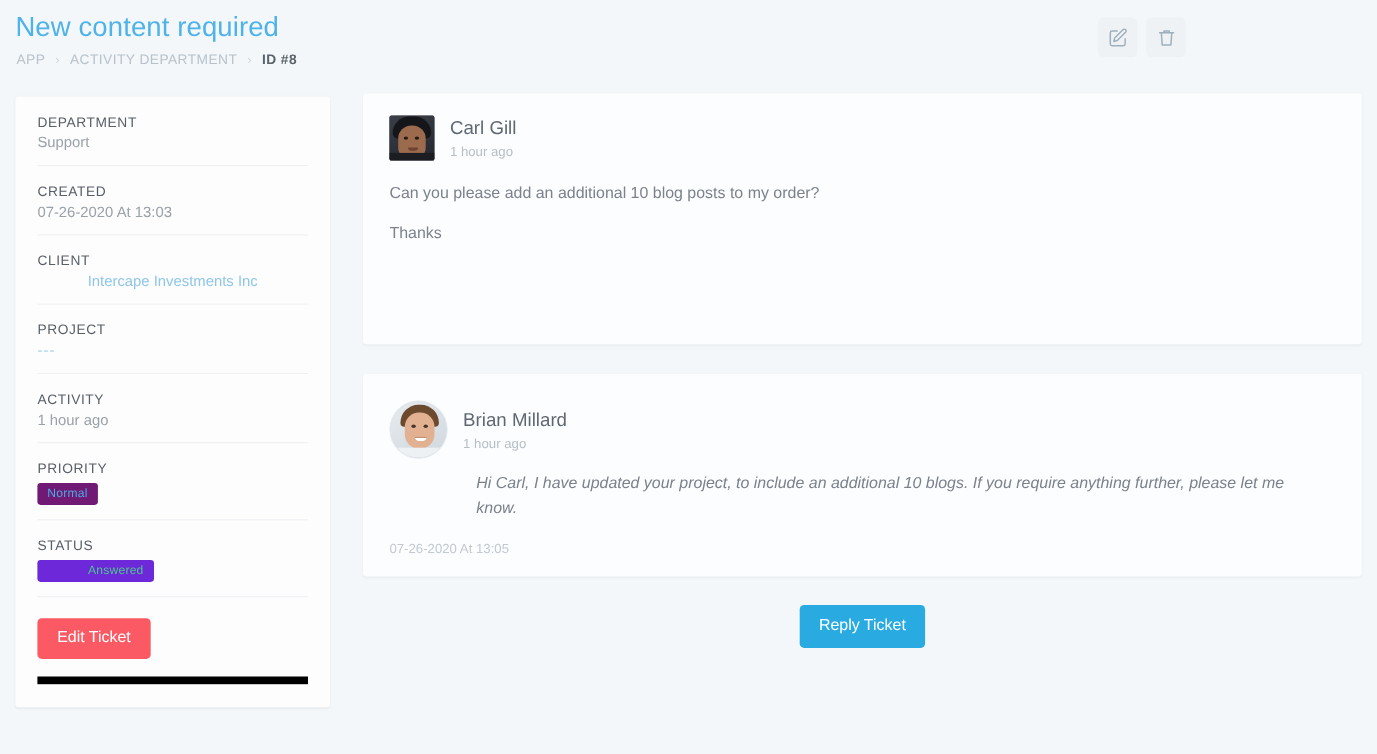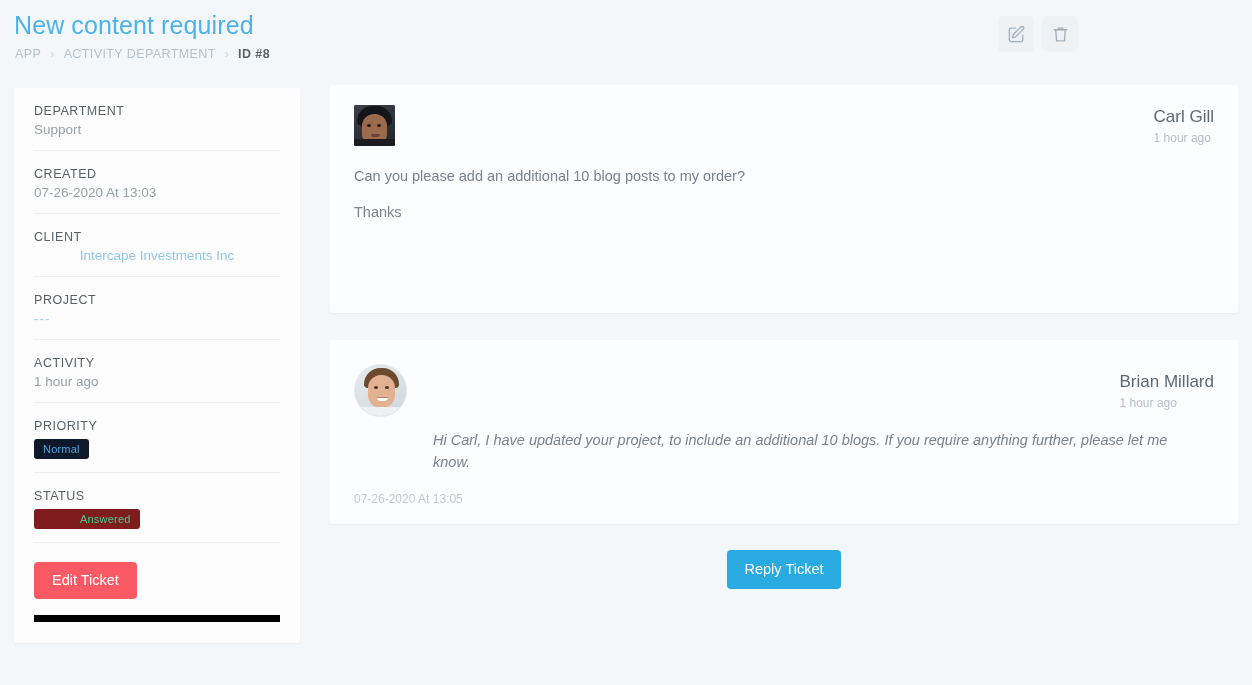--- a/index.html
+++ b/index.html
@@ -52,39 +52,39 @@
     font-size: 12.5px; color: #595f66; letter-spacing: 0.55px;
     text-transform: uppercase; margin-bottom: 4px;
   }
   .detail-value { font-size: 13.5px; color: #9aa1a8; }
   .detail-value.link { color: #8fc6e8; text-align: center; }
   .detail-value.dash { color: #9fd0ee; letter-spacing: 1px; }
   .badge {
     display: inline-block; font-size: 11px; padding: 4px 9px 4px 9px;
     border-radius: 3px; letter-spacing: 0.2px; margin-top: 2px;
   }
-  .badge-normal { background: #0f172a; color: #49a9e0; }
-  .badge-answered { background: #7f1d1d; color: #4cc68d; padding-left: 46px; }
+  .badge-normal { background: #701a75; color: #49a9e0; }
+  .badge-answered { background: #6d28d9; color: #4cc68d; padding-left: 46px; }
   .edit-ticket-btn {
     display: inline-block; background: #fb5a64; color: #ffffff;
     font-size: 14.5px; border: none; border-radius: 4px;
     padding: 10px 18px 11px 18px; margin: 3px 0 3px 0; cursor: pointer;
     font-family: "Liberation Sans", sans-serif;
   }
   .sidebar-foot { height: 21px; }
 
   
   .conversation { position: absolute; left: 330px; top: 85px; width: 908px; }
   .msg-card {
     background: #fcfdfe; border-radius: 3px;
     box-shadow: 0 1px 2px rgba(60,80,100,0.06);
   }
   .msg-card.first { padding: 20px 24px 24px 24px; min-height: 228px; }
   .msg-card.second { padding: 24px 24px 18px 24px; margin-top: 27px; }
-  .msg-head { display: flex; align-items: center; justify-content: space-between; }
+  .msg-head { display: flex; align-items: center; }
   .avatar-square {
     width: 41px; height: 41px; border-radius: 2px; overflow: hidden;
     flex: 0 0 41px; position: relative; background: #2b2e36;
   }
   .avatar-circle {
     width: 53px; height: 53px; border-radius: 50%; overflow: hidden;
     flex: 0 0 53px; position: relative; background: #cfd8de;
     border: 1px solid #e6ebef;
   }
   .msg-meta { margin-left: 14px; }

